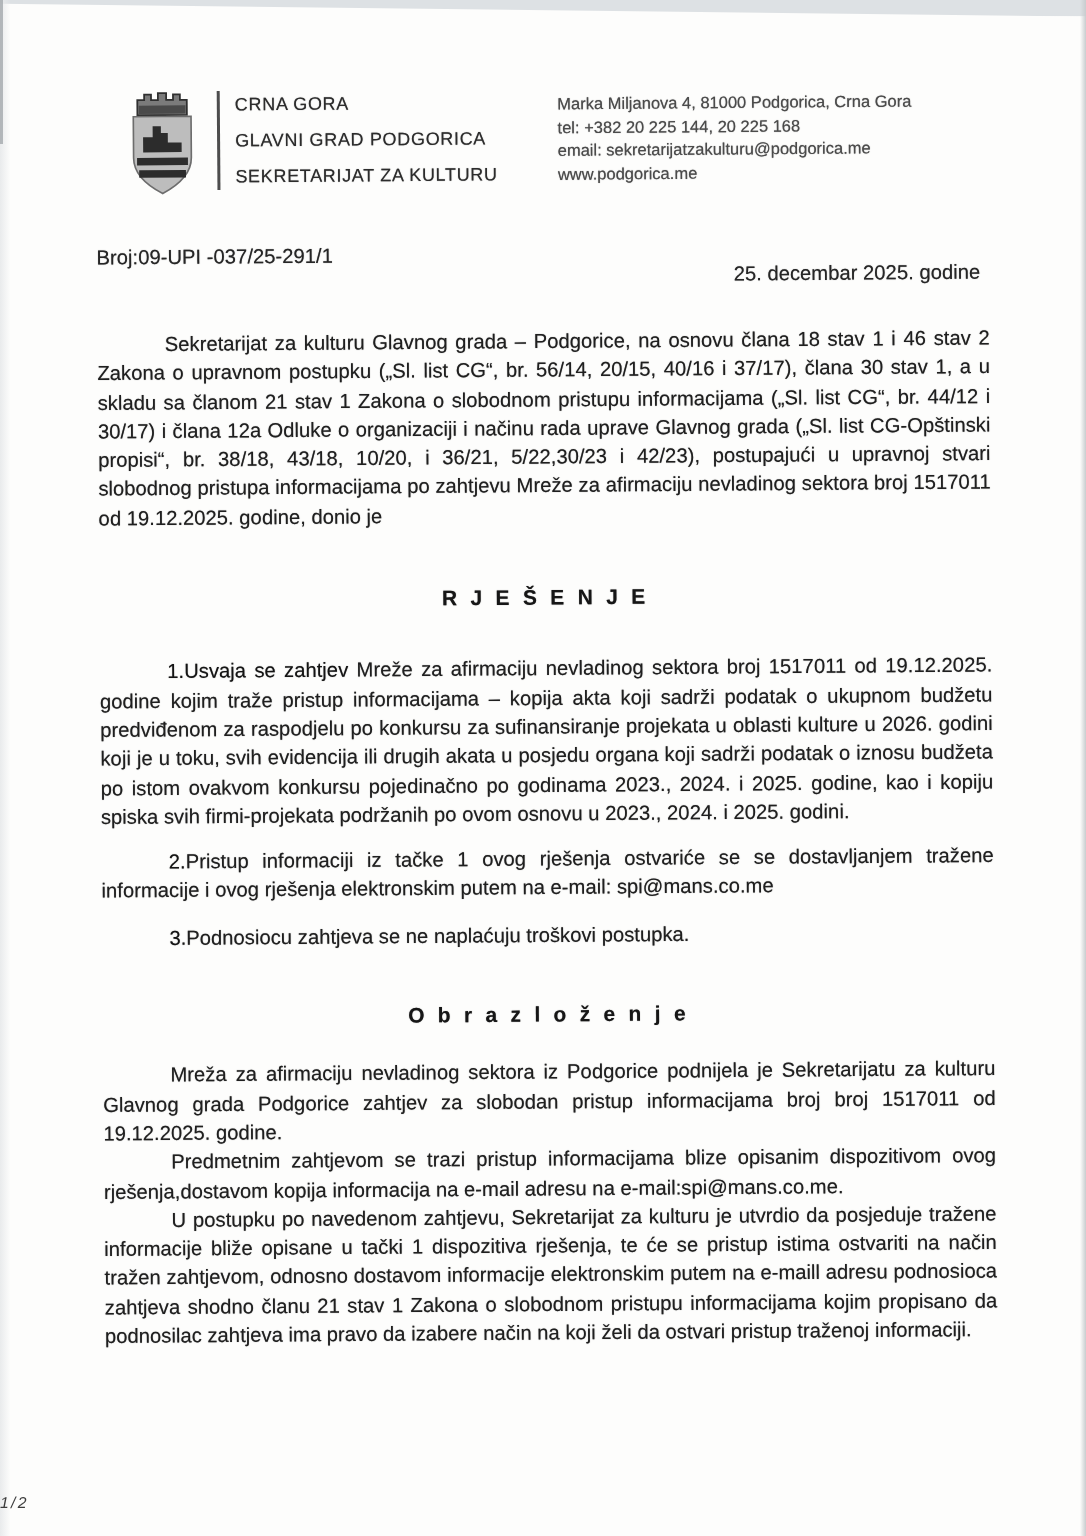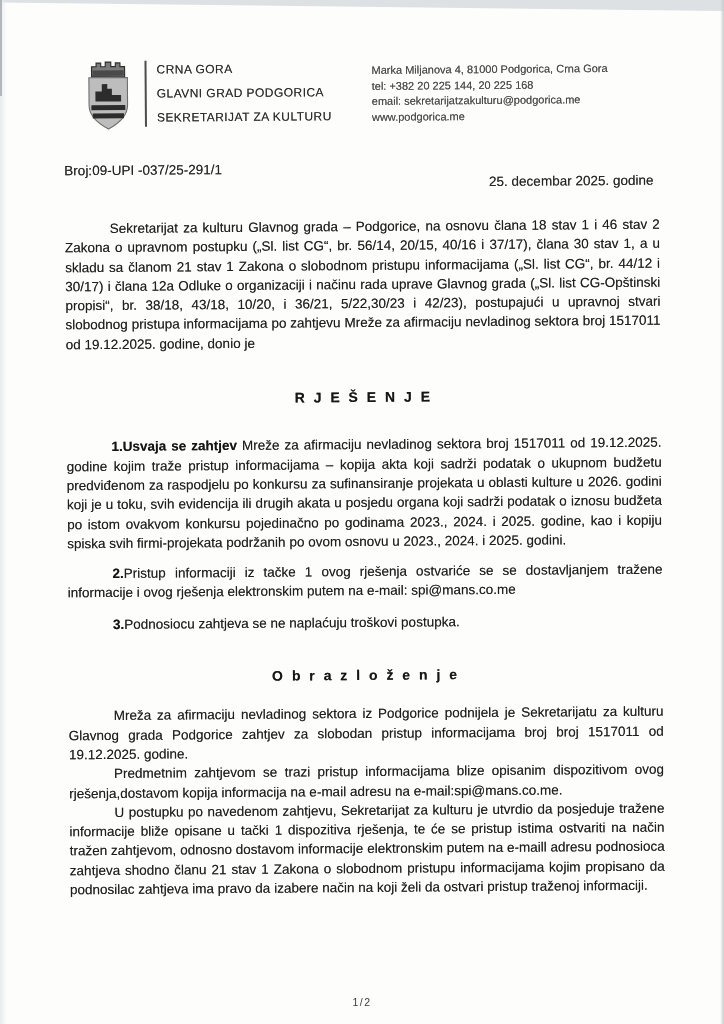--- a/index.html
+++ b/index.html
@@ -74,26 +74,26 @@
   }
   .h-rjesenje{margin-top:36px;}
   .p-intro{margin-top:27px;}
   .p-item1{margin-top:28px;}
   .p-item2{margin-top:11px;}
   .p-item3{margin-top:12px;}
   .h-obraz{margin-top:34px;}
   .p-obr1{margin-top:19px;}
   .p-obr2{margin-top:0;}
   .p-obr3{margin-top:0;}
-  b{font-weight:bold;color:#141414;}
+  b{font-weight:normal;color:#141414;}
 
   
   .pagenum{
     position:absolute;left:0;right:0;bottom:16px;
-    text-align:center;font-size:10.5px;
+    font-size:10.5px;font-style:italic;
     letter-spacing:1.5px;color:#3c3c3c;
   }
 </style>
 </head>
 <body>
 
 <div class="scan-top"></div>
 <div class="scan-right"></div>
 <div class="scan-left"></div>
 <div class="scan-left-mark"></div>

